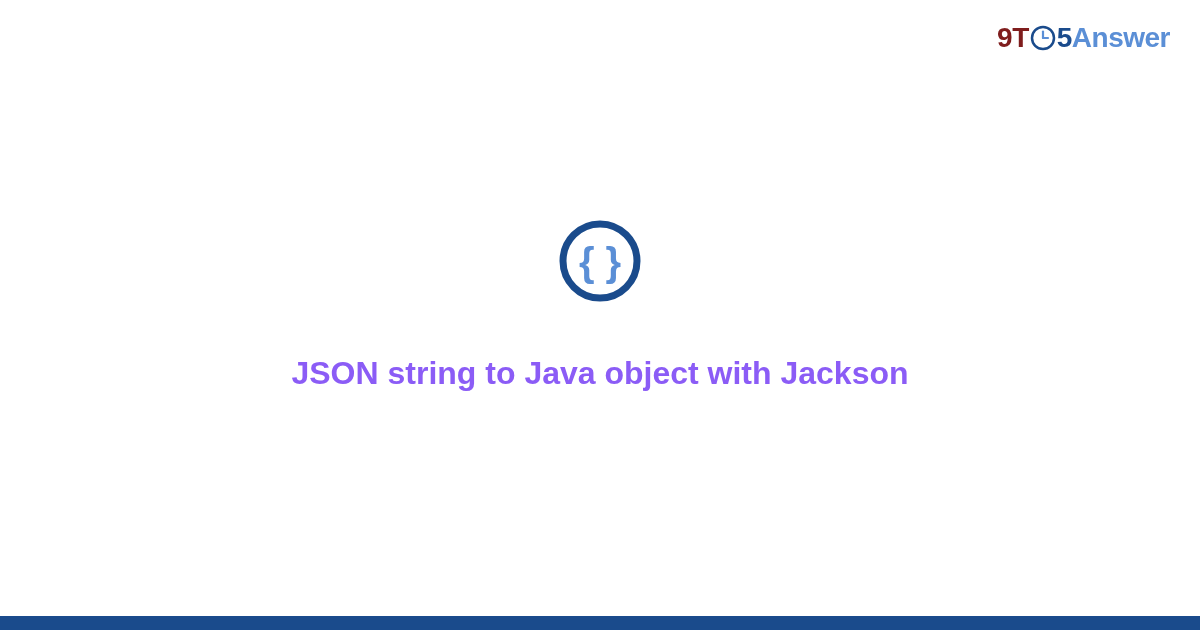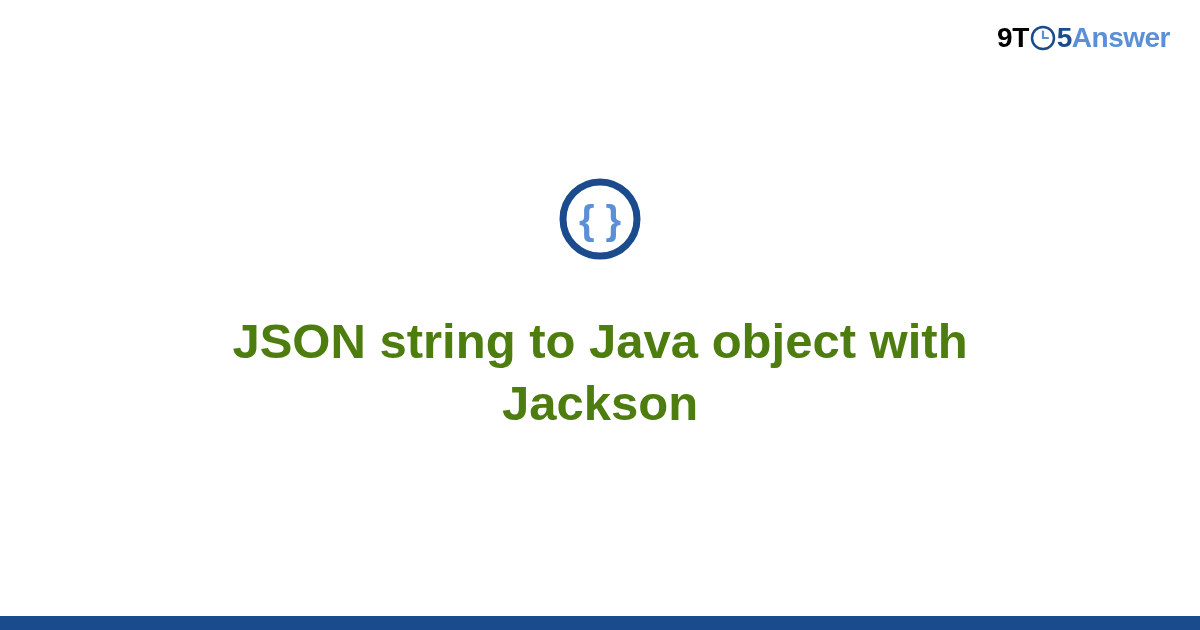--- a/index.html
+++ b/index.html
@@ -19,21 +19,21 @@
       position: absolute;
       top: 22px;
       right: 30px;
       display: flex;
       align-items: center;
       font-weight: bold;
       font-size: 28px;
       letter-spacing: -0.5px;
     }
     .logo-9t {
-      color: #000000;
+      color: #7f1d1d;
     }
     .logo-clock {
       display: inline-flex;
       align-items: center;
       justify-content: center;
       vertical-align: middle;
       margin: 0 1px;
     }
     .logo-5 {
       color: #1a4b8c;
@@ -52,23 +52,23 @@
       flex-direction: column;
       align-items: center;
       justify-content: center;
       padding: 0 80px;
     }
     .icon-wrap {
       margin-bottom: 45px;
       margin-top: -20px;
     }
     .title {
-      font-size: 49px;
+      font-size: 32px;
       font-weight: bold;
-      color: #4d7c0f;
+      color: #8b5cf6;
       text-align: center;
       line-height: 1.25;
       max-width: 900px;
     }
     .footer-bar {
       position: absolute;
       bottom: 0;
       left: 0;
       right: 0;
       height: 14px;

